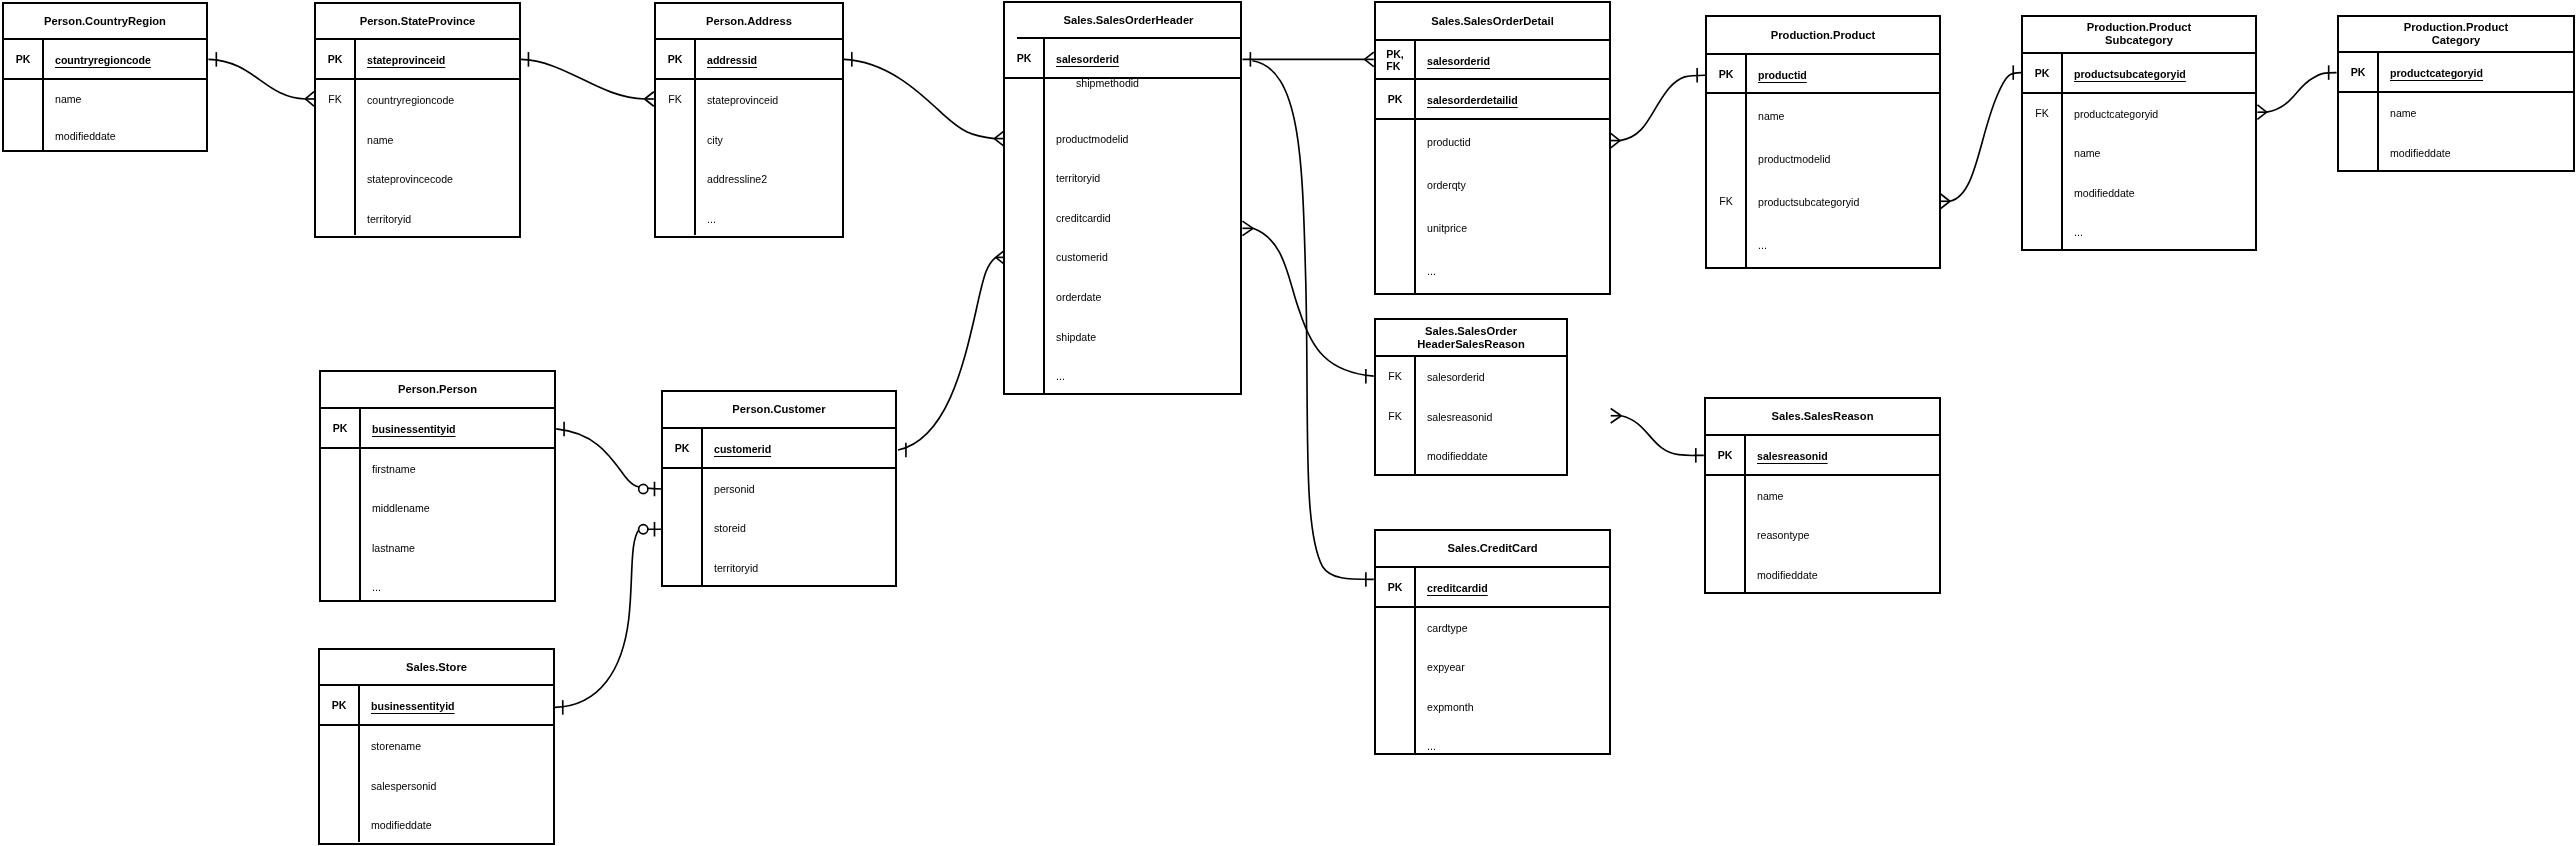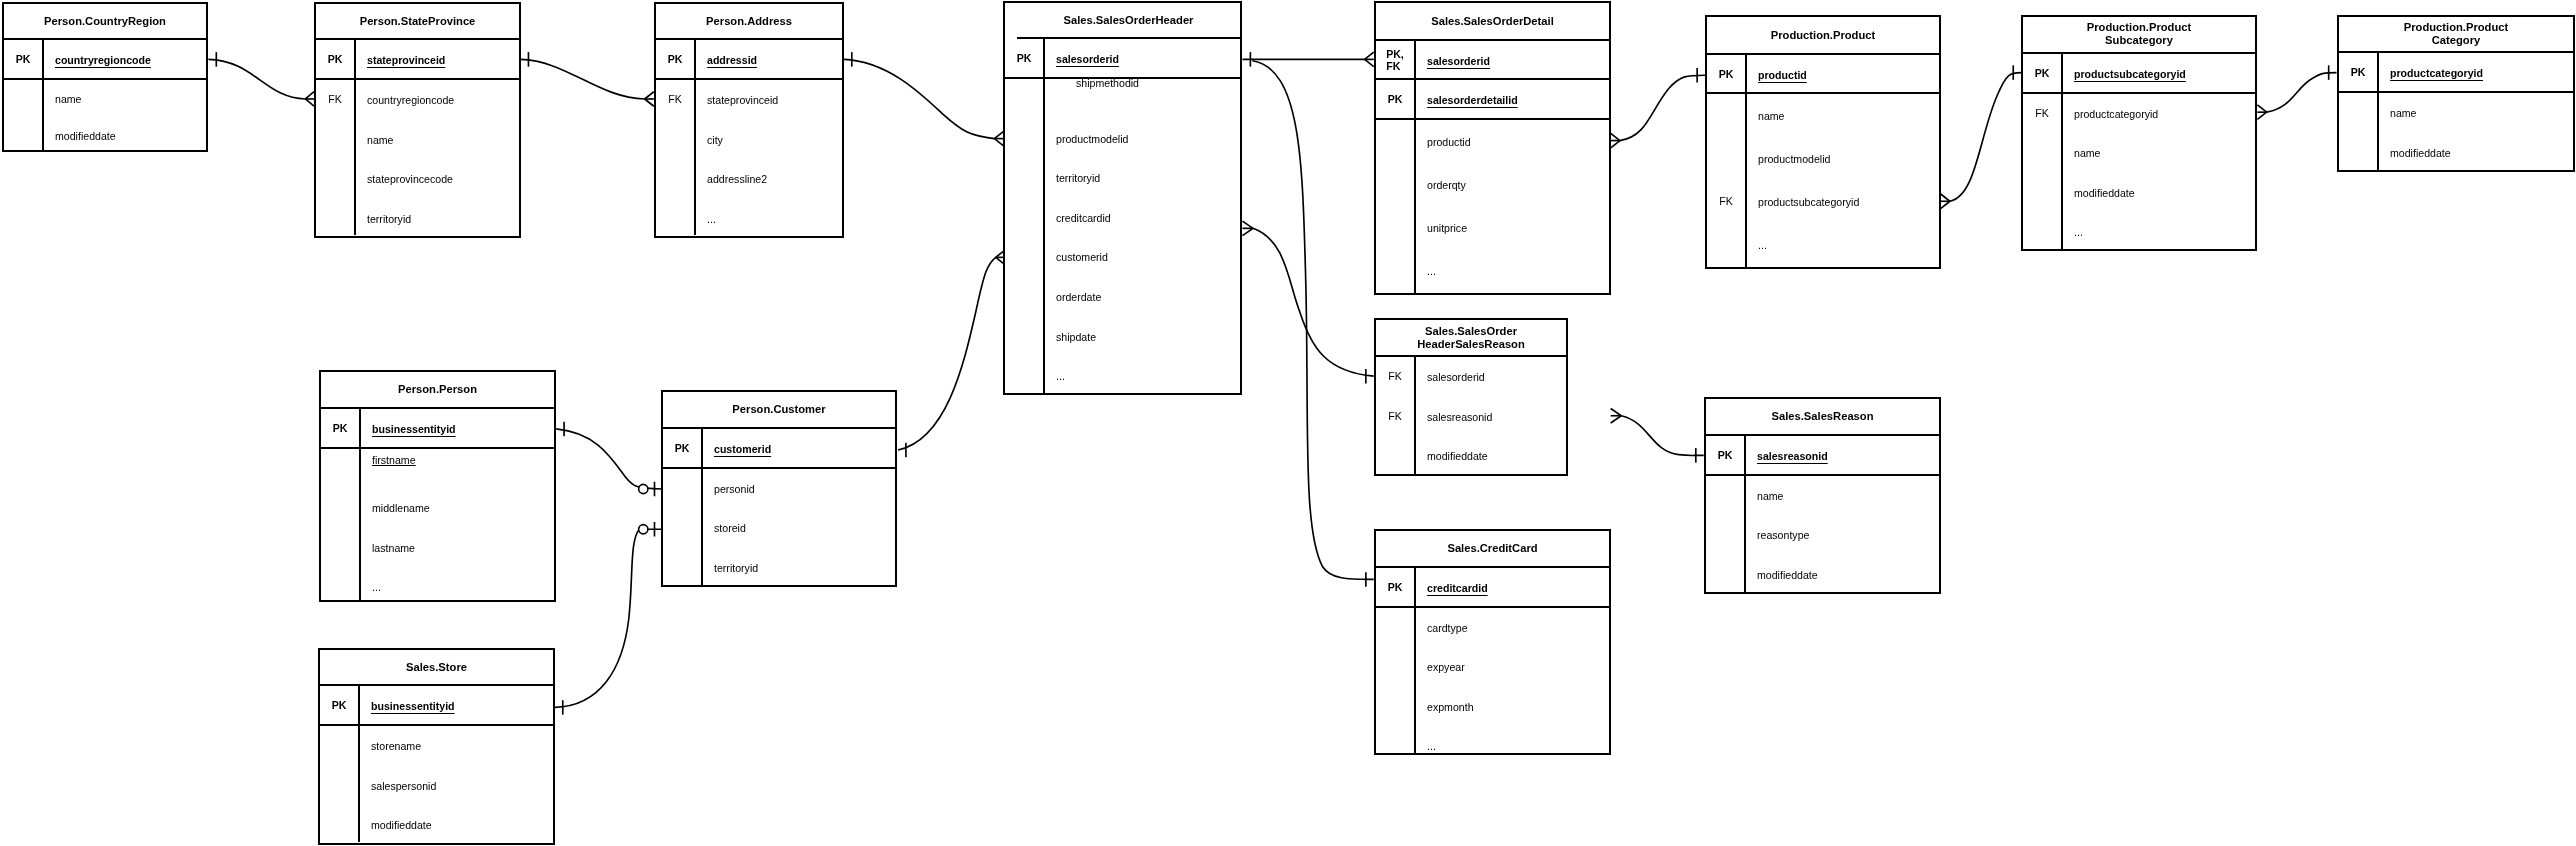--- a/index.html
+++ b/index.html
@@ -207,21 +207,21 @@
       <div class="hline" style="top: 74px;"></div>
       <div class="fname" style="left: 51px; top: 76px; height: 40px;">name</div>
       <div class="fname" style="left: 51px; top: 116px; height: 40px;">modifieddate</div>
     </div>
     <div class="tbl" style="left: 319px; top: 370px; width: 237px; height: 232px;">
       <div class="tbl-title" style="height: 37px;">Person.Person</div>
       <div class="vline" style="left: 38px; top: 37px; height: 191px;"></div>
       <div class="klabel bold" style="left: 0px; width: 38px; top: 37px; height: 40px;">PK</div>
       <div class="fname pk" style="left: 51px; top: 37px; height: 40px;">businessentityid</div>
       <div class="hline" style="top: 75px;"></div>
-      <div class="fname" style="left: 51px; top: 68px; height: 40px; text-decoration: underline;">firstname</div>
+      <div class="fname" style="left: 51px; top: 77px; height: 40px;">firstname</div>
       <div class="fname" style="left: 51px; top: 116px; height: 40px;">middlename</div>
       <div class="fname" style="left: 51px; top: 156px; height: 40px;">lastname</div>
       <div class="fname" style="left: 51px; top: 195px; height: 40px;">...</div>
     </div>
     <div class="tbl" style="left: 661px; top: 390px; width: 236px; height: 197px;">
       <div class="tbl-title" style="height: 37px;">Person.Customer</div>
       <div class="vline" style="left: 38px; top: 37px; height: 156px;"></div>
       <div class="klabel bold" style="left: 0px; width: 38px; top: 37px; height: 40px;">PK</div>
       <div class="fname pk" style="left: 51px; top: 37px; height: 40px;">customerid</div>
       <div class="hline" style="top: 75px;"></div>

